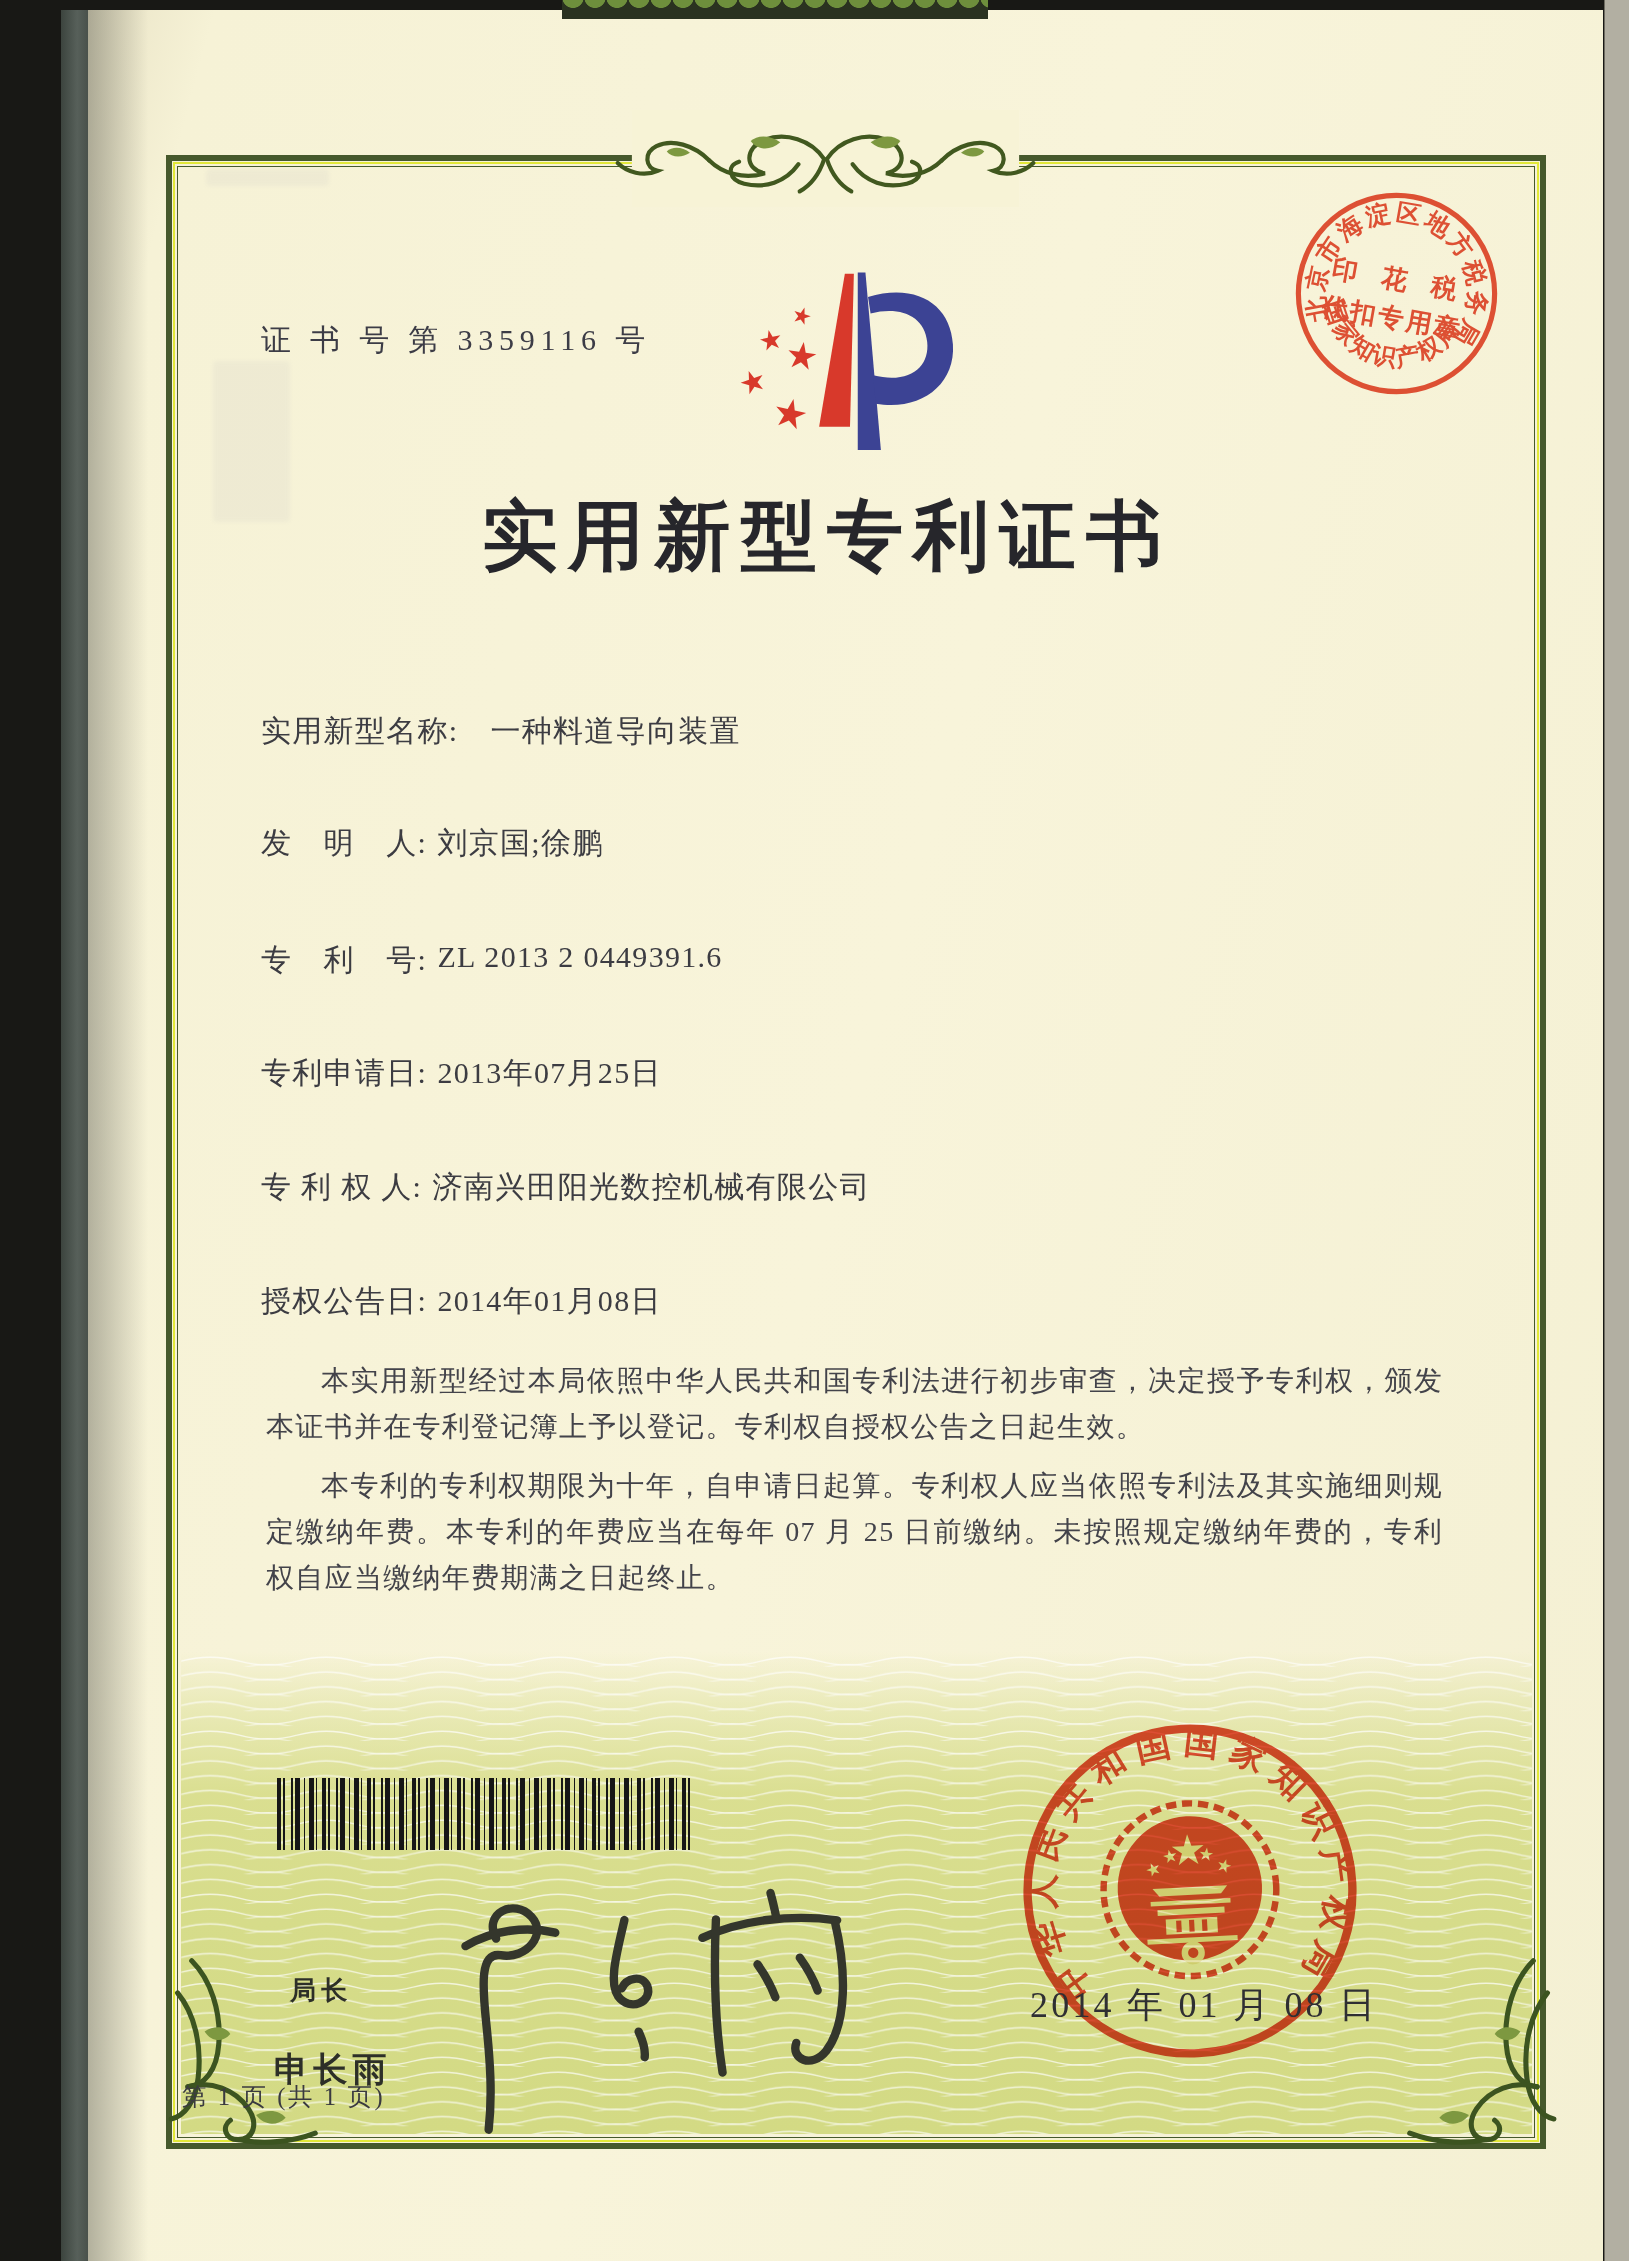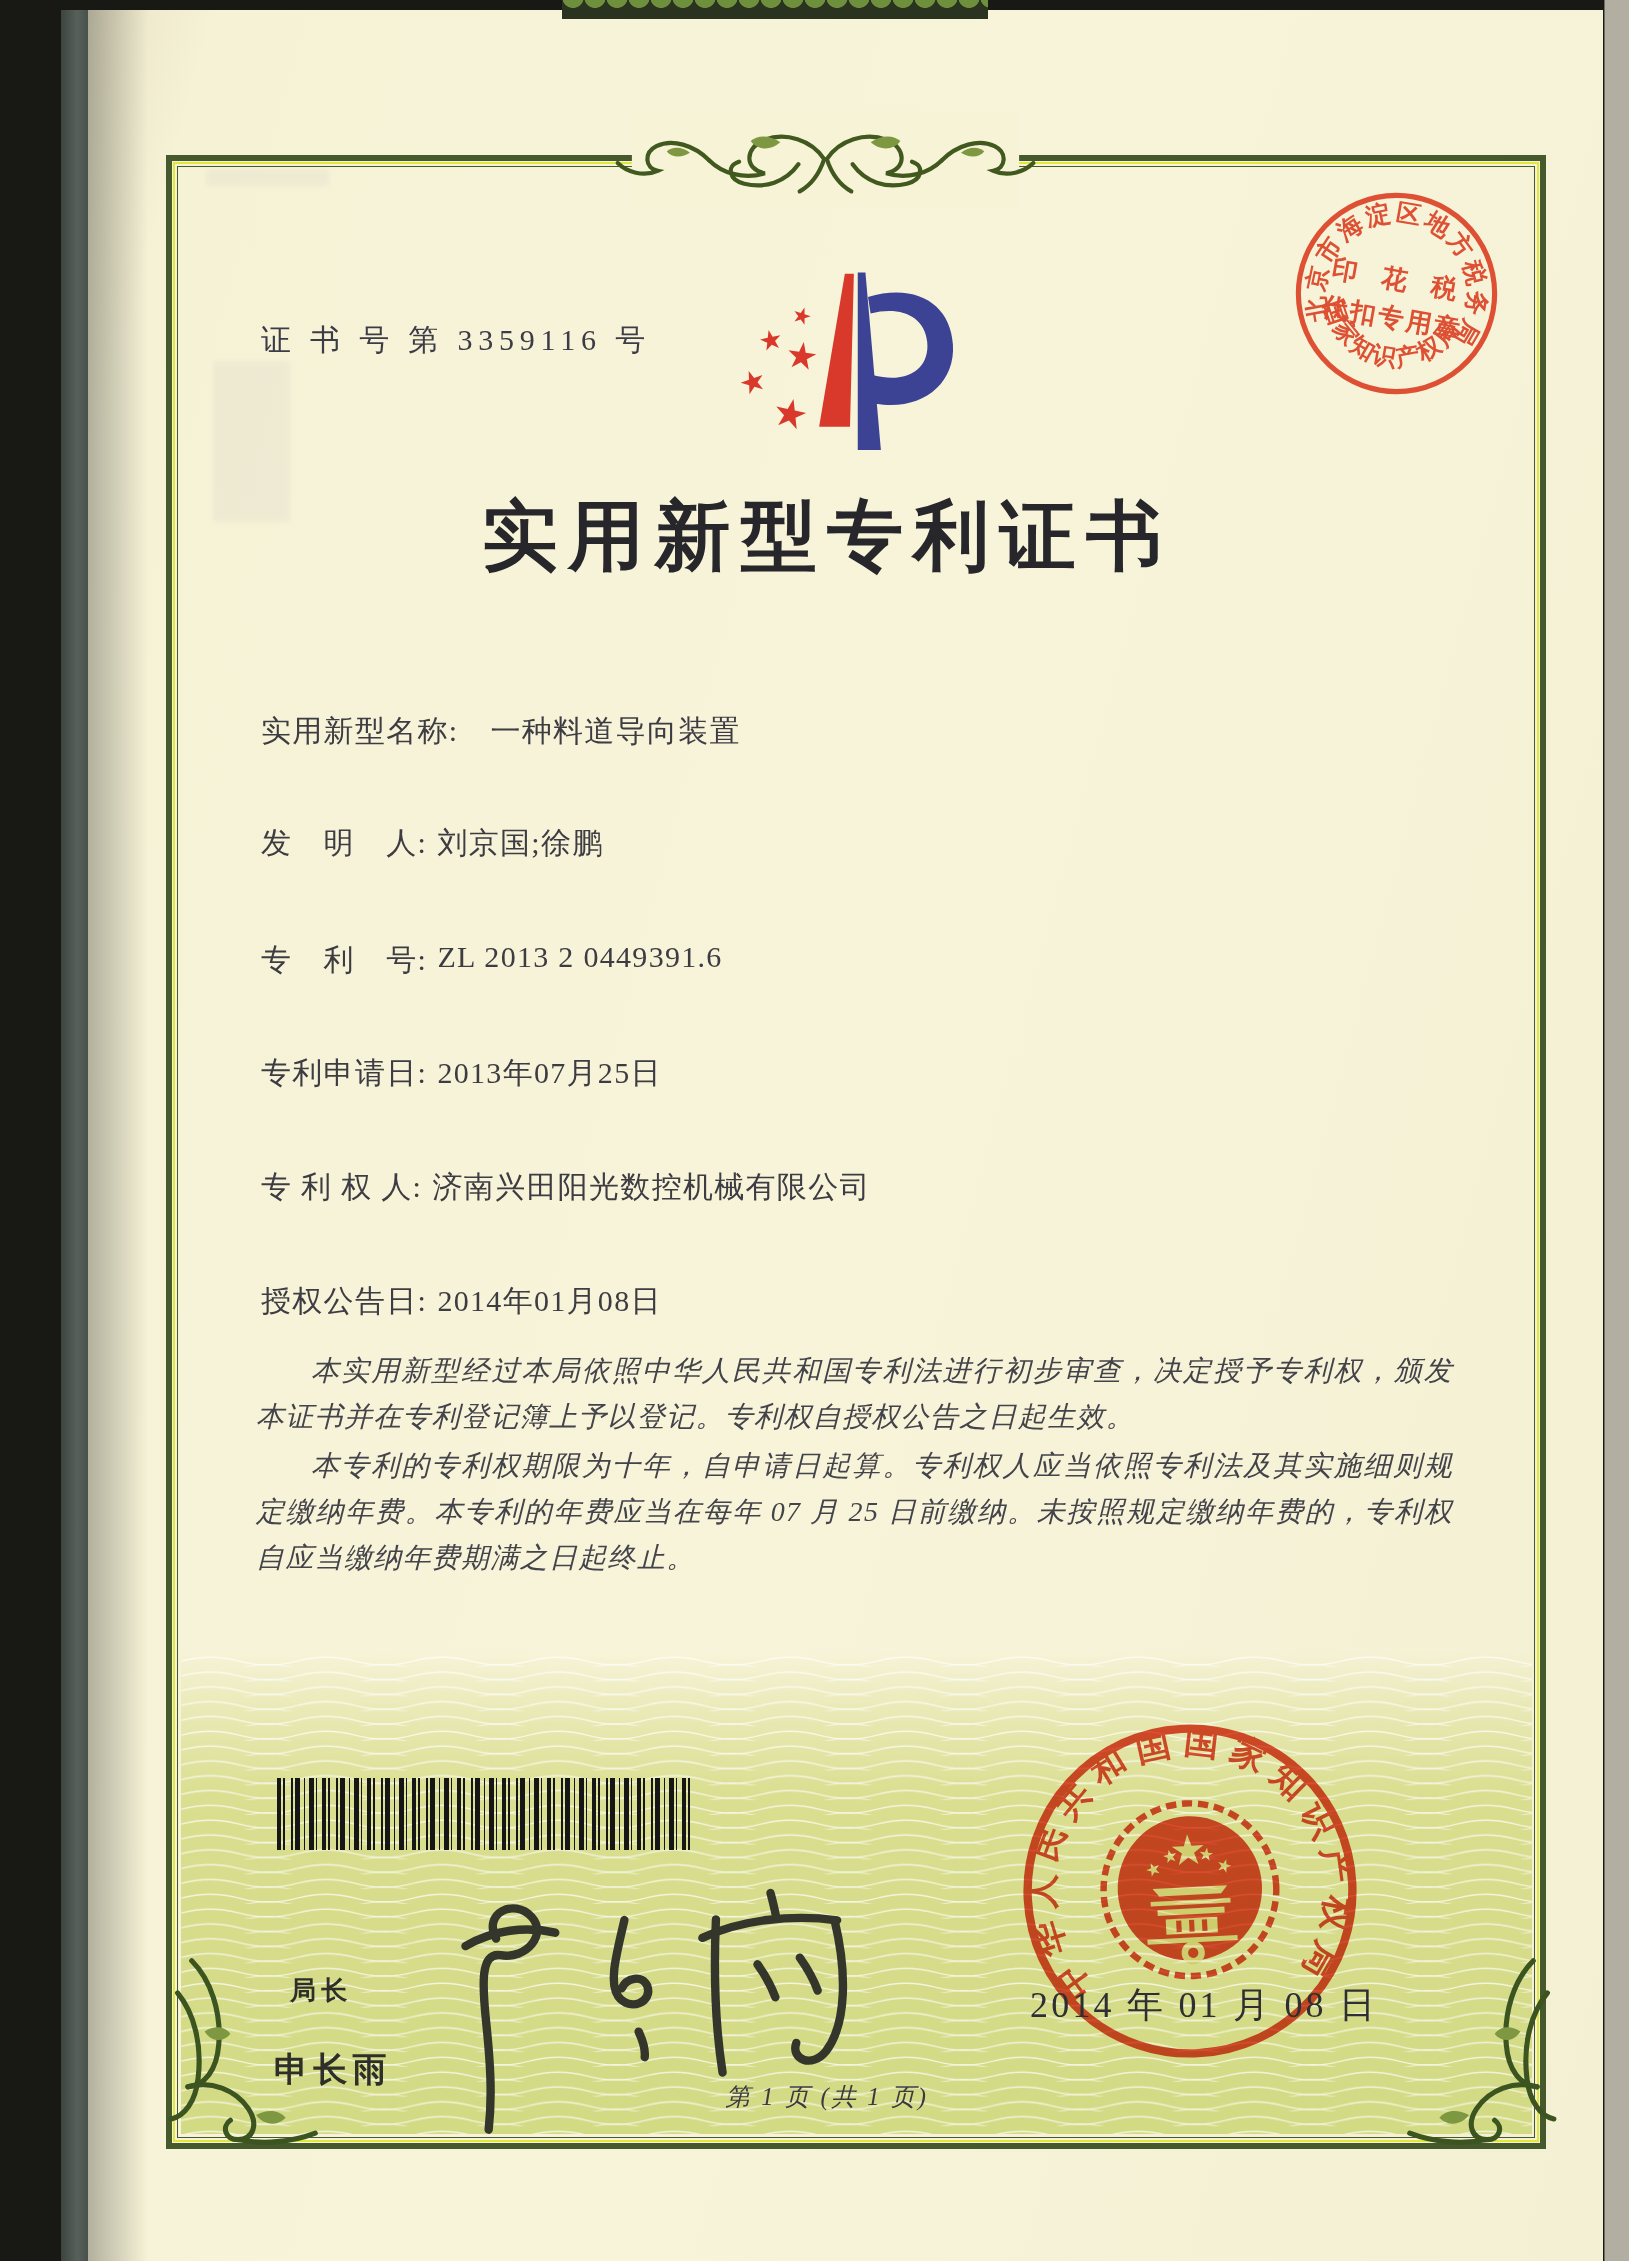--- a/index.html
+++ b/index.html
@@ -35,39 +35,39 @@
       rgba(213,219,132,.85) 142px,#d6dc8a 271px,#d3da84 100%);}
   .guilloche-band svg{position:absolute;inset:0;}
   
   .certificate-number{left:261px;top:320px;font-size:30px;letter-spacing:5.8px;color:#3c3c46;}
   .certificate-title{left:182px;top:491px;width:1290px;text-align:center;
     font-size:76px;font-weight:bold;color:#26262b;letter-spacing:10.3px;line-height:1.2;}
   .field-row{left:261px;display:flex;gap:10.3px;font-size:30px;color:#3c3c42;letter-spacing:1.3px;white-space:nowrap;}
   .f0{top:711px;gap:32px;} .f1{top:823px;} .f2{top:940px;justify-content:flex-end;} .f3{top:1053px;justify-content:flex-end;} .f4{top:1167px;} .f5{top:1281px;}
   .body-paragraphs{left:253px;top:1345px;width:1203px;color:#43434a;
     font-size:28px;line-height:46px;text-align:justify;letter-spacing:1.3px;}
-  .body-paragraphs p{margin:3px;text-indent:55px;font-style:italic;}
+  .body-paragraphs p{margin:13px;text-indent:55px;}
   
   .barcode{left:277px;top:1778px;width:416px;height:72px;z-index:3;
     background:repeating-linear-gradient(90deg,
       #161616 0 3.9px,transparent 3.9px 6.4px,
       #161616 6.4px 8.4px,transparent 8.4px 14px,
       #161616 14px 16px,transparent 16px 18px,
       #161616 18px 23px,transparent 23px 27px,
       #161616 27px 28px,transparent 28px 32px,
       #161616 32px 37px,transparent 37px 39px,
       #161616 39px 40px,transparent 40px 45px);}
   .signer-title-label{left:290px;top:1973px;font-size:26px;font-weight:bold;letter-spacing:5.2px;
     color:#2d2f28;font-family:"Liberation Sans", sans-serif;z-index:3;}
   .signer-name-label{left:274px;top:2047px;font-size:34px;font-weight:bold;letter-spacing:5.2px;
     color:#2d2f28;font-family:"Liberation Sans", sans-serif;z-index:3;}
   .director-signature{left:413px;top:1857px;z-index:3;}
   .issue-date{left:1030px;top:1981px;font-size:36px;letter-spacing:3.2px;color:#2f2f33;z-index:6;}
-  .page-footer{left:182px;top:2080px;width:1290px;text-align:center;font-size:24.5px;
-    letter-spacing:2.6px;color:#3a3a40;z-index:3;font-style:italic;}
+  .page-footer{left:182px;top:2080px;width:1290px;text-align:left;font-size:24.5px;
+    letter-spacing:2.6px;color:#3a3a40;z-index:3;}
   .authority-seal{left:1016px;top:1717px;z-index:5;mix-blend-mode:multiply;opacity:.94;}
   .tax-stamp{left:1290px;top:187px;mix-blend-mode:multiply;opacity:.92;}
   .sipo-logo{left:721px;top:266px;}
   .ornament{z-index:2;}
   .ghost-mark{background:#8d8da6;opacity:.07;filter:blur(1.9px);border-radius:3.9px;}
 </style>
 </head>
 <body>
 
 <div class="abs book-cover-strip"></div>

